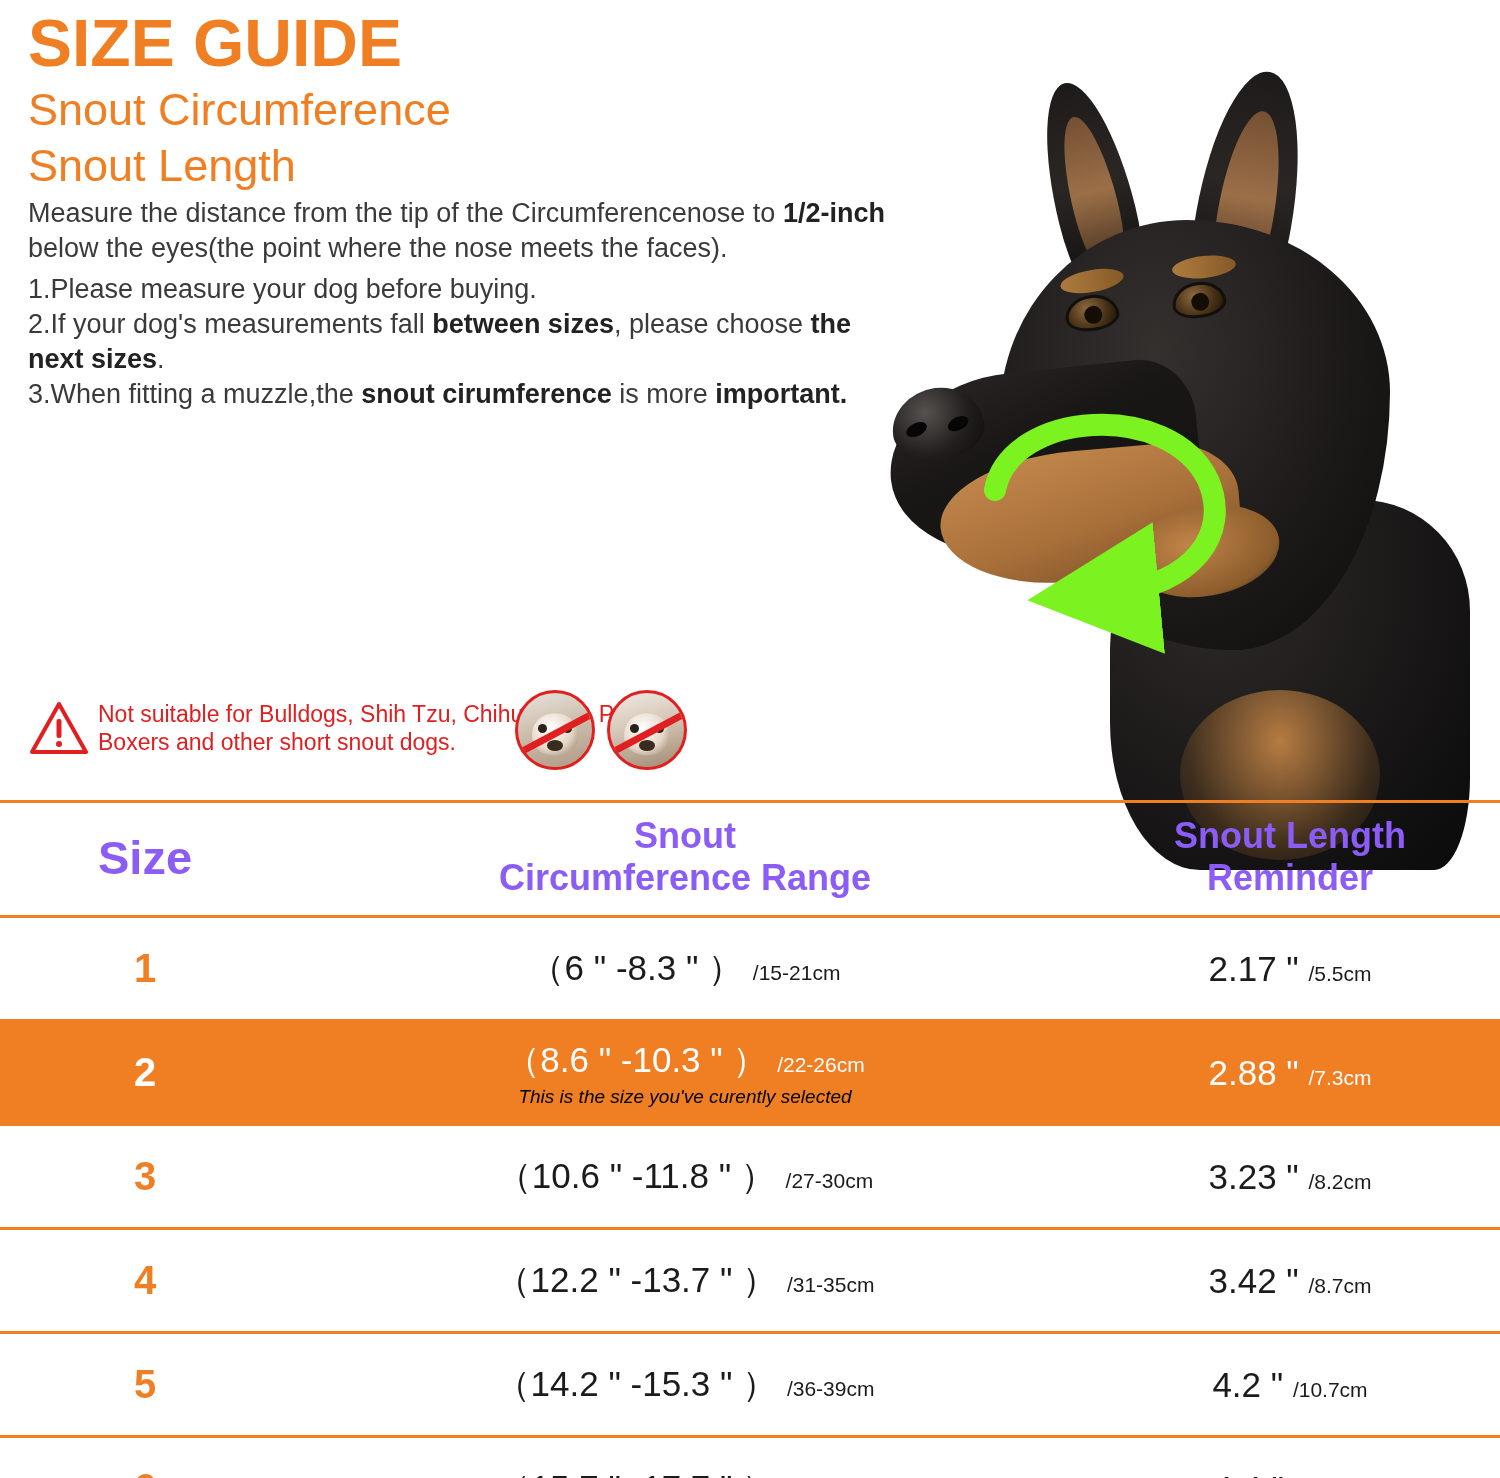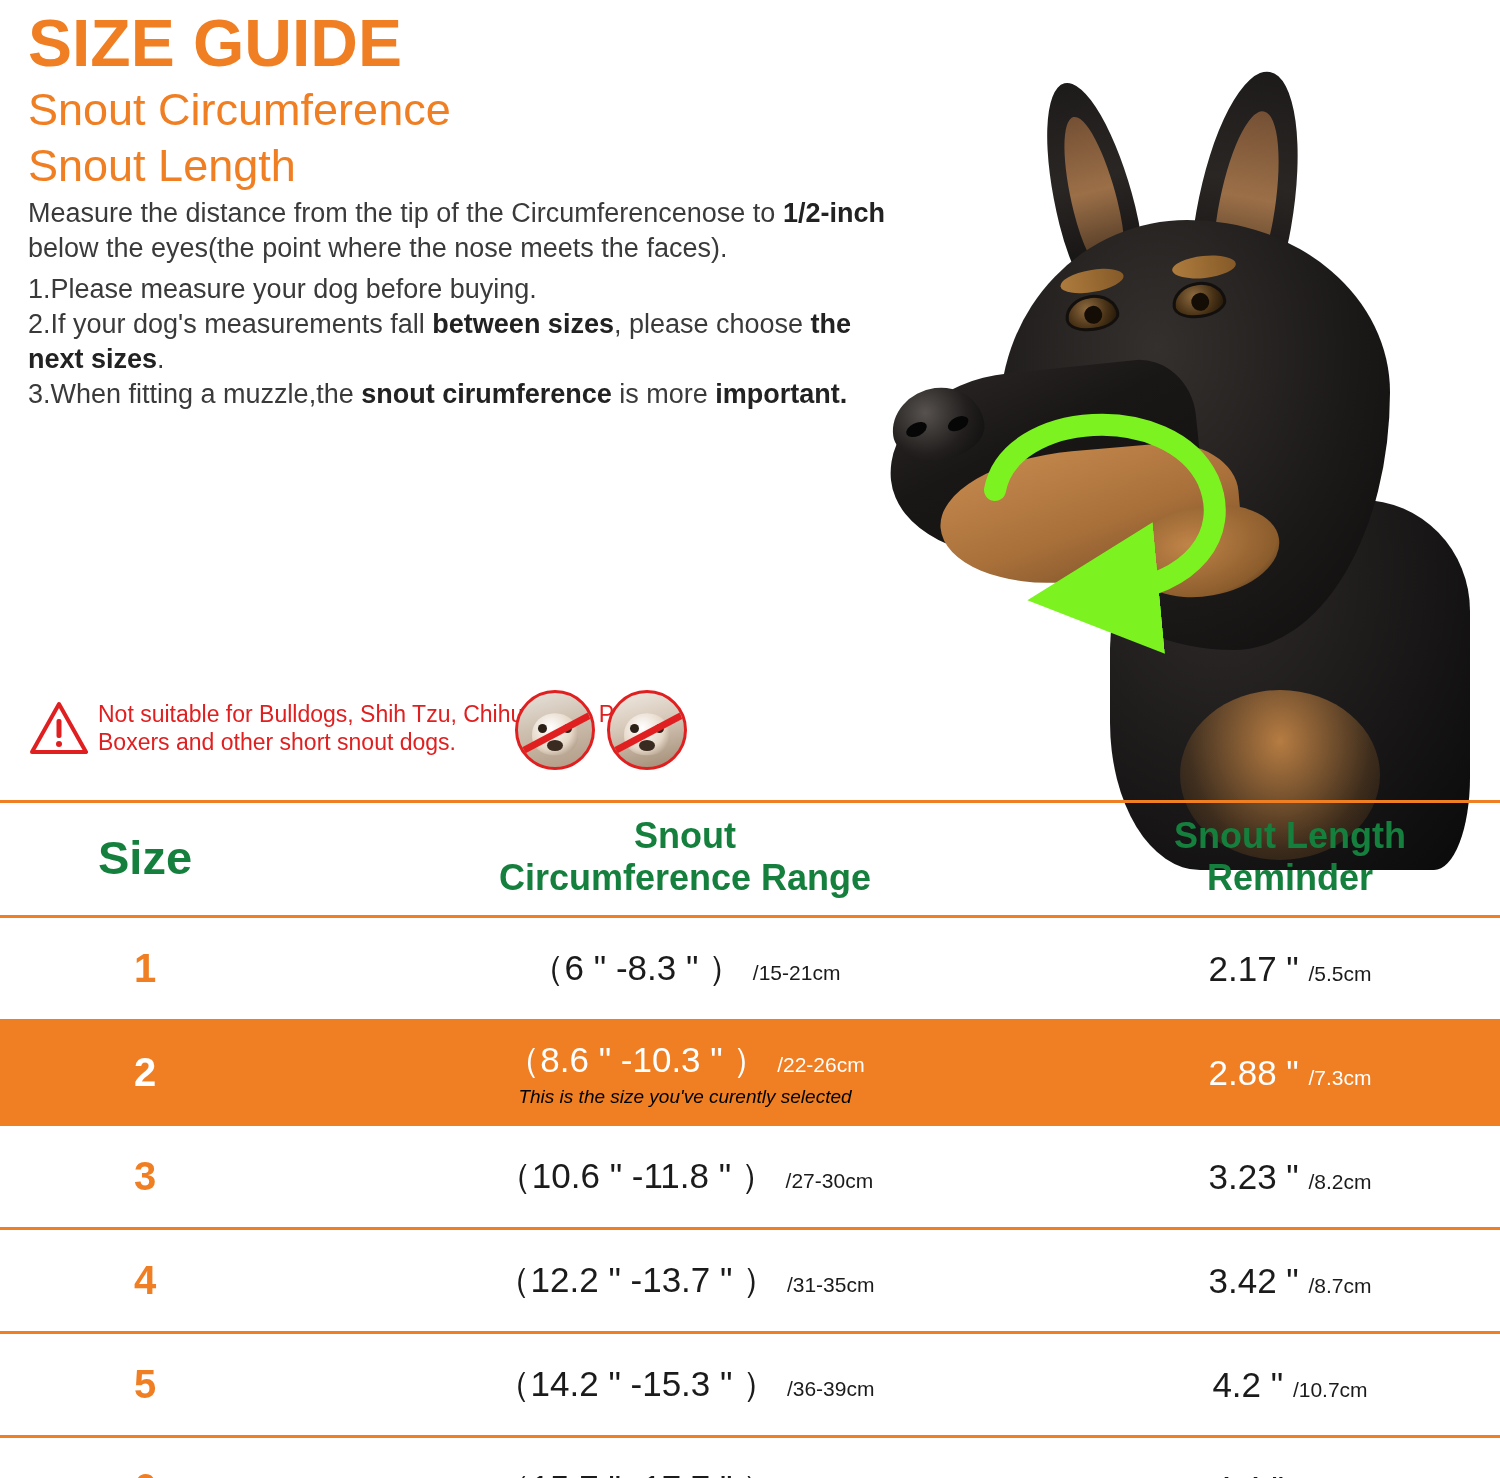--- a/index.html
+++ b/index.html
@@ -241,21 +241,21 @@
   table.size-table th, table.size-table td {
     border-top: 3px solid #F07E22;
     border-bottom: 3px solid #F07E22;
     text-align: center;
     vertical-align: middle;
   }
   col.c1 { width: 290px; }
   col.c2 { width: 790px; }
   col.c3 { width: 420px; }
   thead th {
-    color: #15803d;
+    color: #8b5cf6;
     padding: 12px 6px 16px 6px;
   }
   .th-size { font-size: 47px; font-weight: bold; }
   .th-2, .th-3 { font-size: 36px; font-weight: bold; line-height: 42px; }
   tbody td { height: 104px; }
   .cell-size {
     font-size: 40px; color: #F07E22; font-weight: bold;
   }
   .cell-main {
     font-size: 35px; color: #1b1b1b;

